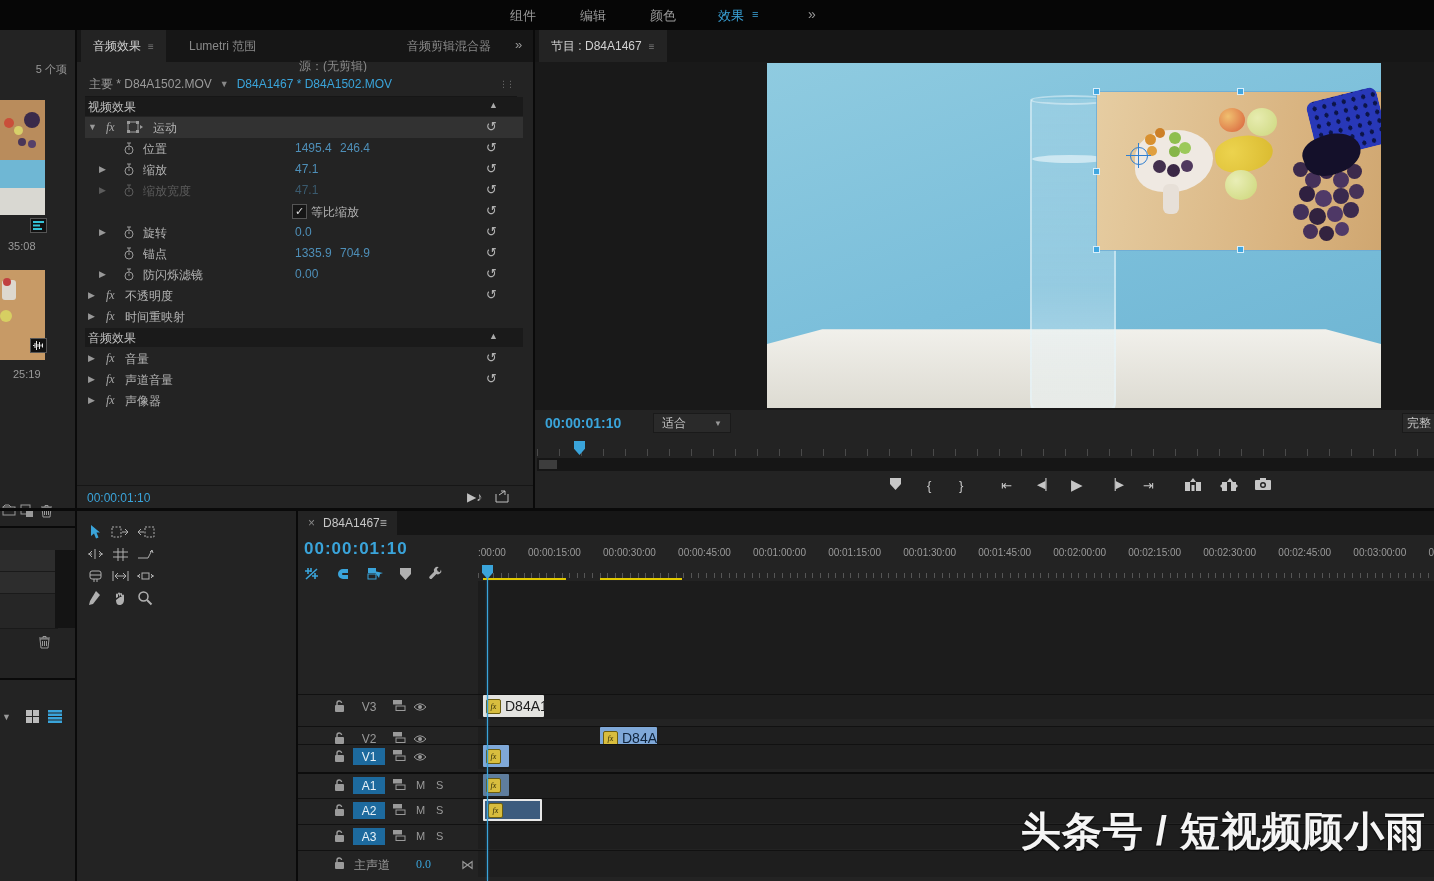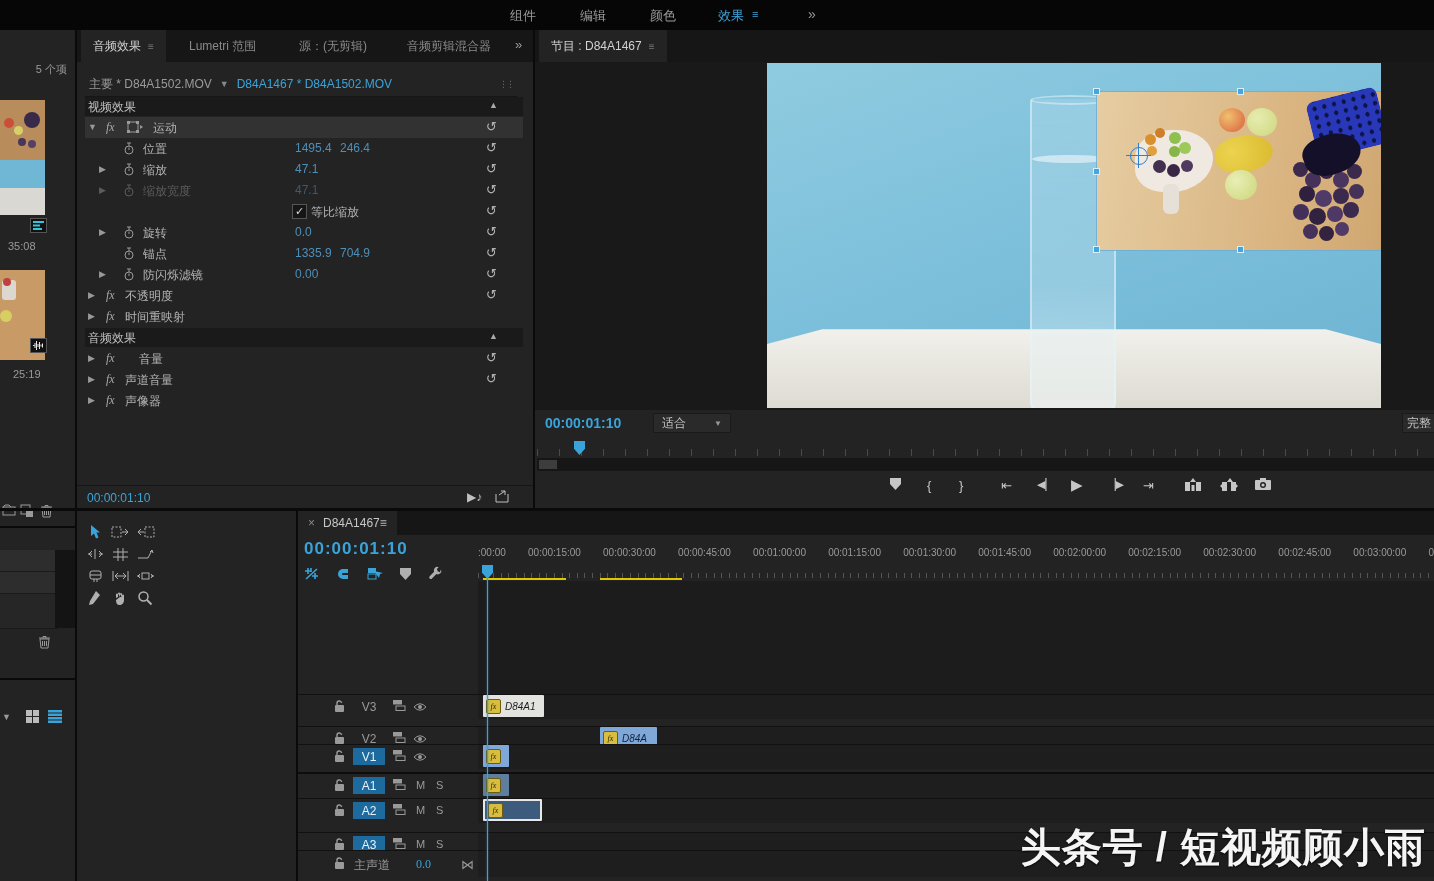--- a/index.html
+++ b/index.html
@@ -114,25 +114,25 @@
   .trk .tname{position:absolute;left:55px;top:3px;width:32px;height:17px;display:flex;align-items:center;
      justify-content:center;color:#9a9a9a;}
   .trk .tname.on{background:#1d6a9e;color:#e8f2f8;}
   .trk .sync{position:absolute;left:95px;top:5px;}
   .trk .eye{position:absolute;left:115px;top:6px;}
   .trk .ms{position:absolute;top:5px;color:#9a9a9a;font-size:11px;}
   .clip{position:absolute;height:22px;border-radius:1px;display:flex;align-items:center;gap:4px;padding-left:3px;box-sizing:border-box;}
   .fxb{width:13px;height:13px;background:#d8bd3e;border:1px solid #6b5d10;border-radius:2px;flex:0 0 auto;
      font-style:italic;font-size:8px;color:#2e2a08;display:flex;align-items:center;justify-content:center;
      font-family:"Liberation Serif","DejaVu Serif",serif;}
-  .cliplbl{font-size:10px;white-space:nowrap;overflow:hidden;font-style:italic;}
+  .cliplbl{font-size:14px;white-space:nowrap;overflow:hidden;}
   .playline{position:absolute;width:1px;background:#3aa4da;box-shadow:0 0 2px #2a88c0;}
   .master-val{color:#3aa4da;}
   
-  .wm{position:absolute;right:8px;bottom:6px;font-size:40px;font-weight:bold;color:#f5f5f5;
+  .wm{position:absolute;right:8px;bottom:22px;font-size:40px;font-weight:bold;color:#f5f5f5;
       text-shadow:0 1px 2px rgba(0,0,0,.9),0 0 1px #333;letter-spacing:1px;}
   svg{overflow:visible;}
 </style>
 </head>
 <body>
 
 <div class="app">
 
   <div class="menubar">
     <span class="wtab" style="left:510px">组件</span>
@@ -225,21 +225,21 @@
 
   <div class="ec">
     <div class="tabstrip" style="left:0;top:0;width:456px;height:32px;">
       <div class="ptab active" style="left:4px;">
         <span>音频效果</span>
           <span class="tmenu">≡</span>
       </div>
       <div class="ptab" style="left:100px;">
           <span>Lumetri 范围</span>
         </div>
-      <div class="ptab" style="left:210px;">
+      <div class="ptab" style="left:210px;margin-top:20px;">
           <span>源：(无剪辑)</span>
         </div>
       <div class="ptab" style="left:318px;">
           <span>音频剪辑混合器</span>
         </div>
       <span class="abs" style="left:438px;top:7px;color:#9a9a9a;font-size:13px;">»</span>
     </div>
 
     <div class="ec-head">
       <span class="master">主要 * D84A1502.MOV</span>
@@ -354,21 +354,21 @@
     </div>
 
     <div class="ehdr" style="top:298px;">
       <span class="lbl">音频效果</span>
       <span class="up">▲</span>
     </div>
 
     <div class="erow" style="top:318px;">
       <span class="tw">▶</span>
       <span class="fx">fx</span>
-      <span class="lbl" style="left:40px;margin-left:14px;">音量</span>
+      <span class="lbl" style="left:40px;">音量</span>
       <span class="reset">↺</span>
     </div>
 
     <div class="erow" style="top:339px;">
       <span class="tw">▶</span>
       <span class="fx">fx</span>
       <span class="lbl" style="left:40px;">声道音量</span>
       <span class="reset">↺</span>
     </div>
 
@@ -736,21 +736,21 @@
             <rect x="0" y="0" width="9" height="4.5" fill="#9a9a9a"></rect>
             <rect x="3" y="6" width="9" height="4.5" fill="none" stroke="#9a9a9a"></rect>
           </svg></span>
       <span class="ms" style="left:118px;">M</span>
       <span class="ms" style="left:138px;">S</span>
       <div class="clip" style="left:185px;width:59px;background:#3d5b7d;border:2px solid #e8e8e8;height:22px;">
         <span class="fxb">fx</span>
       </div>
     </div>
 
-    <div class="trk" style="top:321px;">
+    <div class="trk" style="top:313px;">
       <div class="content"></div>
       <div class="hdrbg"></div>
       <span class="lock"><svg width="11" height="12" viewBox="0 0 11 12">
             <rect x="1" y="5" width="9" height="7" rx="1" fill="#9a9a9a"></rect>
             <path d="M3 5V3.5A2.3 2.3 0 017.6 3" fill="none" stroke="#9a9a9a" stroke-width="1.4"></path>
           </svg></span>
       <span class="tname on">A3</span>
       <span class="sync"><svg width="13" height="11" viewBox="0 0 13 11">
             <rect x="0" y="0" width="9" height="4.5" fill="#9a9a9a"></rect>
             <rect x="3" y="6" width="9" height="4.5" fill="none" stroke="#9a9a9a"></rect>

